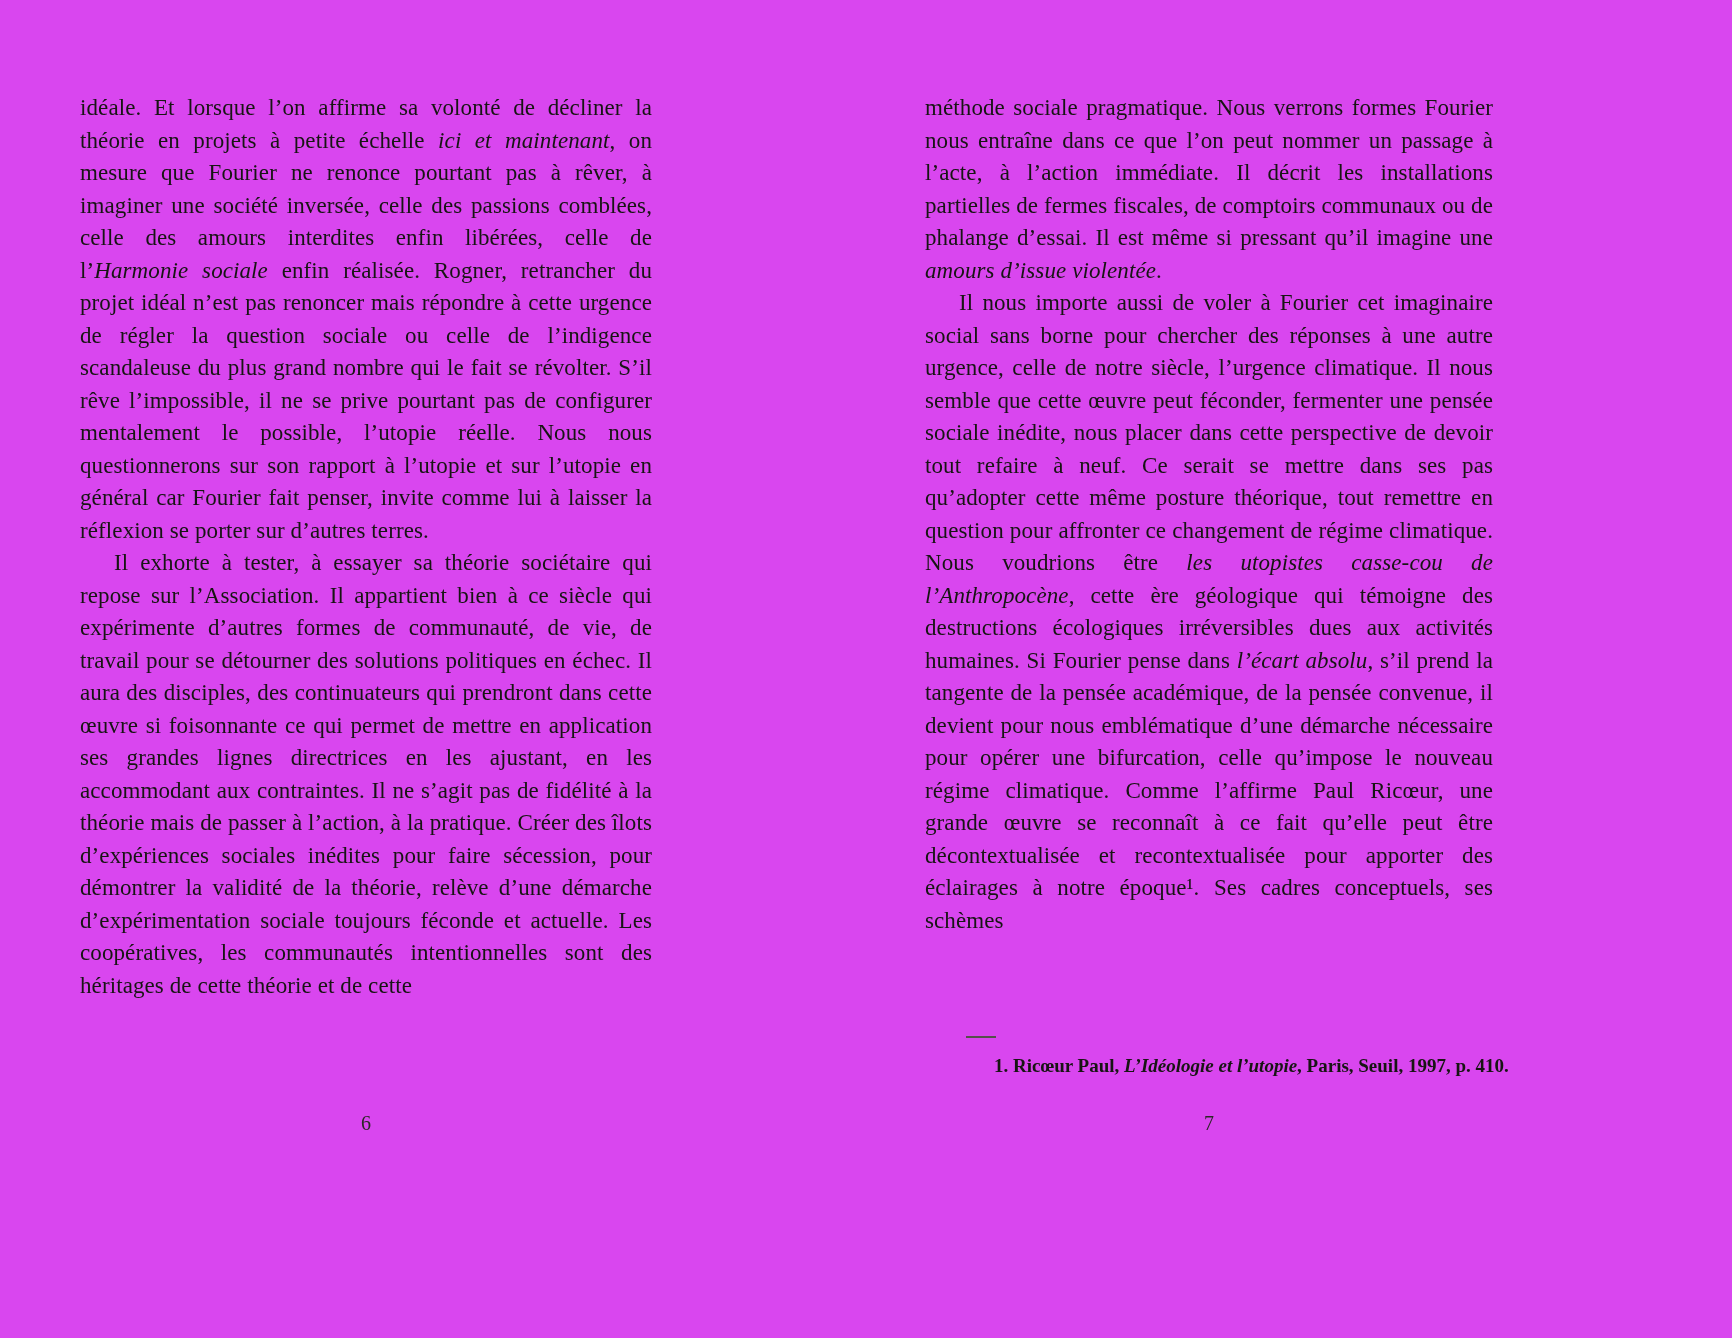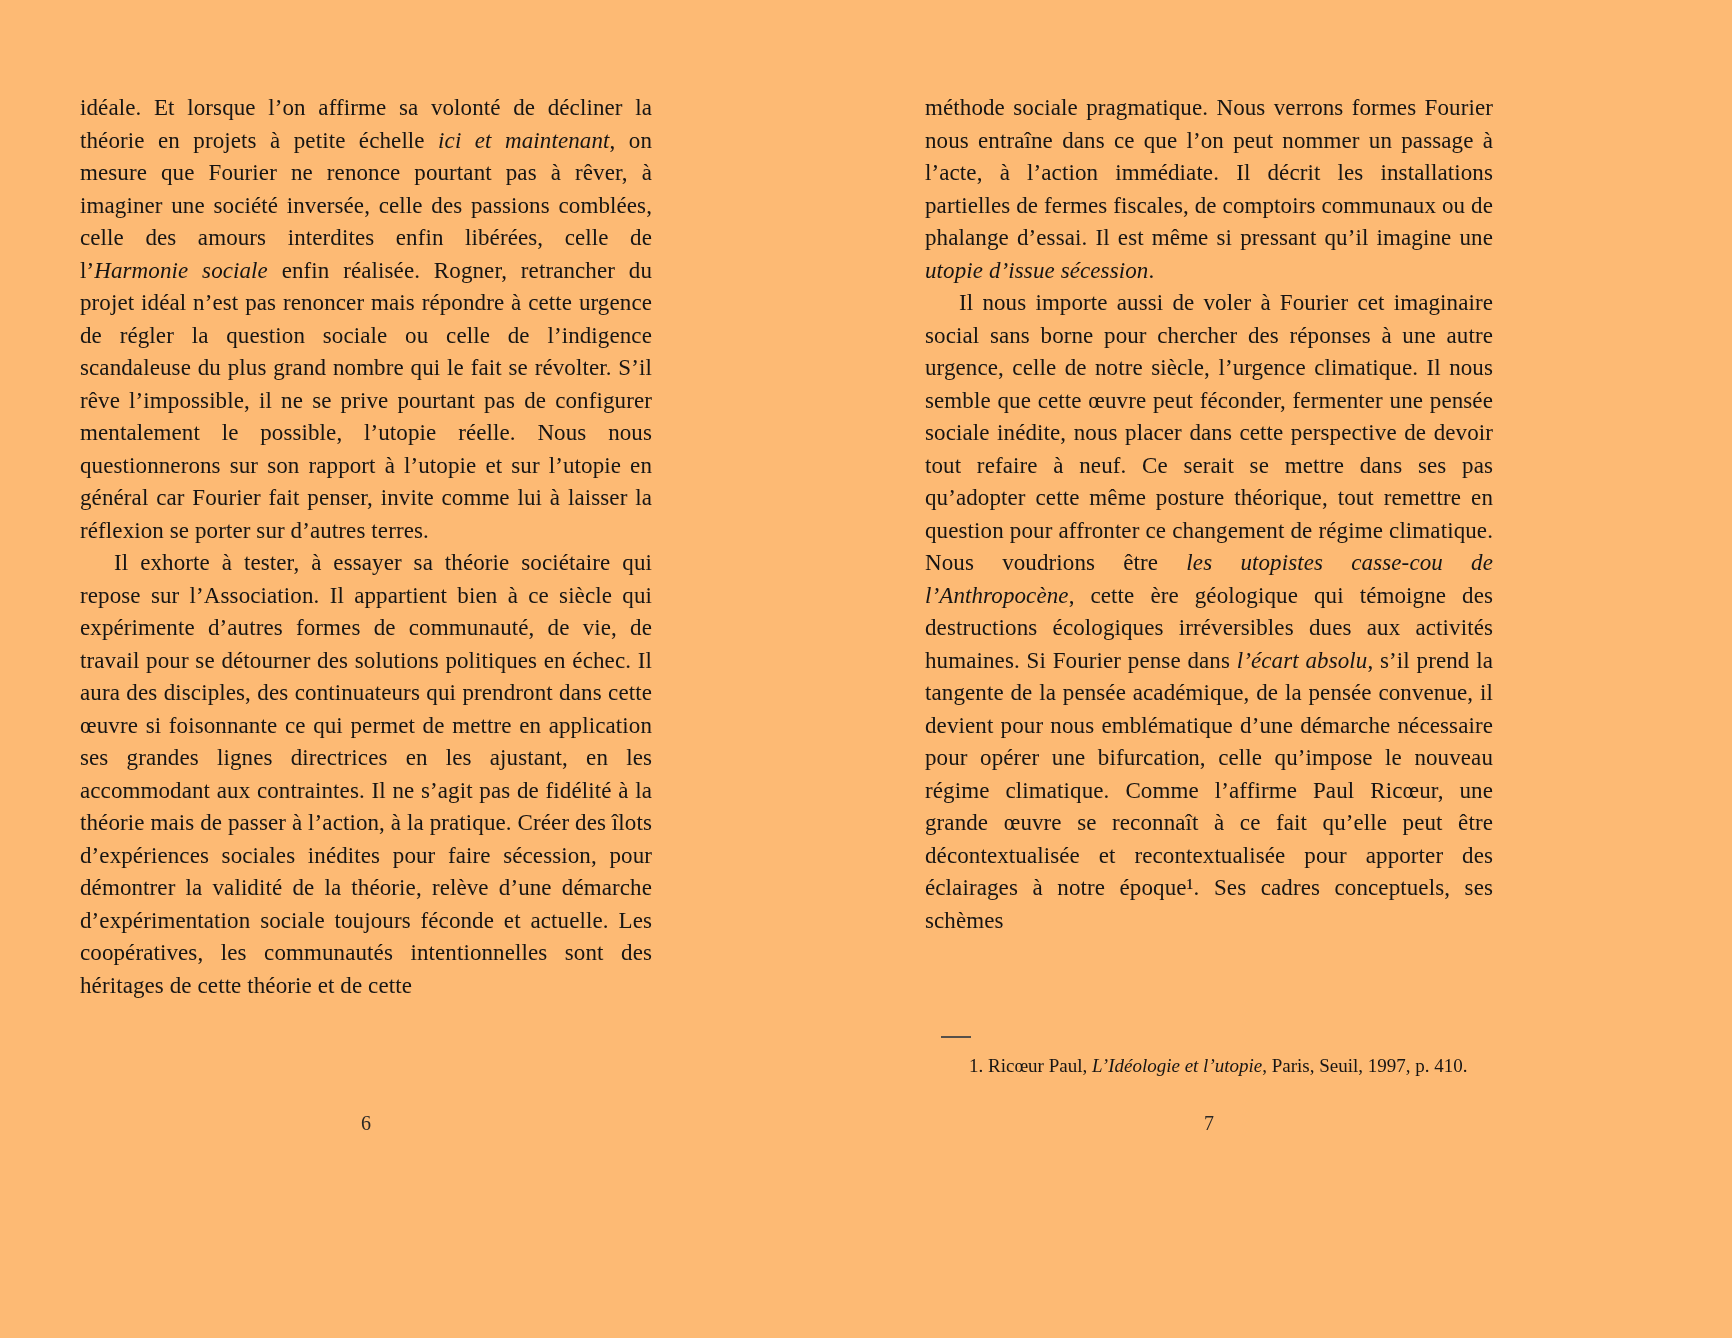--- a/index.html
+++ b/index.html
@@ -9,21 +9,21 @@
     height: 1338px;
     background: #ffffff;
     font-family: "Liberation Serif", "DejaVu Serif", serif;
     color: #171513;
     overflow: hidden;
   }
   .spread {
     position: relative;
     width: 1732px;
     height: 1338px;
-    background: #fdba74;
+    background: #d946ef;
   }
   .text-column {
     position: absolute;
     top: 92px;
     width: 572px;
     font-size: 23px;
     line-height: 32.5px;
     text-align: justify;
     letter-spacing: 0.1px;
     hyphens: auto;
@@ -38,23 +38,24 @@
     position: absolute;
     top: 1112px;
     font-size: 20px;
     text-align: center;
     color: #2a2825;
   }
   .page-number.left  { left: 80px;  width: 572px; }
   .page-number.right { left: 925px; width: 568px; }
   .footnote-block {
     position: absolute;
-    left: 937px;
+    left: 962px;
     top: 1036px;
     width: 568px;
+    font-weight: bold;
   }
   .footnote-rule {
     width: 30px;
     height: 0;
     border-top: 2px solid #55504a;
     margin: 0 0 15px 4px;
   }
   .footnote-text {
     font-size: 19px;
     line-height: 26px;
@@ -68,21 +69,21 @@
 <div class="spread">
 
   <div class="text-column left">
       <p class="para"><span>idéale. Et lorsque l’on affirme sa volonté de décliner la théorie en projets à petite échelle </span><em>ici et maintenant</em><span>, on mesure que Fourier ne renonce pourtant pas à rêver, à imaginer une société inversée, celle des passions comblées, celle des amours interdites enfin libérées, celle de l’</span><em>Harmonie sociale</em><span> enfin réalisée. Rogner, retrancher du projet idéal n’est pas renoncer mais répondre à cette urgence de régler la question sociale ou celle de l’indigence scandaleuse du plus grand nombre qui le fait se révolter. S’il rêve l’impossible, il ne se prive pourtant pas de configurer mentalement le possible, l’utopie réelle. Nous nous questionnerons sur son rapport à l’utopie et sur l’utopie en général car Fourier fait penser, invite comme lui à laisser la réflexion se porter sur d’autres terres.</span></p>
       <p class="para indent"><span>Il exhorte à tester, à essayer sa théorie sociétaire qui repose sur l’Association. Il appartient bien à ce siècle qui expérimente d’autres formes de communauté, de vie, de travail pour se détourner des solutions politiques en échec. Il aura des disciples, des continuateurs qui prendront dans cette œuvre si foisonnante ce qui permet de mettre en application ses grandes lignes directrices en les ajustant, en les accommodant aux contraintes. Il ne s’agit pas de fidélité à la théorie mais de passer à l’action, à la pratique. Créer des îlots d’expériences sociales inédites pour faire sécession, pour démontrer la validité de la théorie, relève d’une démarche d’expérimentation sociale toujours féconde et actuelle. Les coopératives, les communautés intentionnelles sont des héritages de cette théorie et de cette</span></p>
     </div>
 
   <div class="page-number left">6</div>
 
   <div class="text-column right">
-      <p class="para"><span>méthode sociale pragmatique. Nous verrons formes Fourier nous entraîne dans ce que l’on peut nommer un passage à l’acte, à l’action immédiate. Il décrit les installations partielles de fermes fiscales, de comptoirs communaux ou de phalange d’essai. Il est même si pressant qu’il imagine une </span><em>utopie d’issue sécession</em><span>.</span></p>
+      <p class="para"><span>méthode sociale pragmatique. Nous verrons formes Fourier nous entraîne dans ce que l’on peut nommer un passage à l’acte, à l’action immédiate. Il décrit les installations partielles de fermes fiscales, de comptoirs communaux ou de phalange d’essai. Il est même si pressant qu’il imagine une </span><em>amours d’issue violentée</em><span>.</span></p>
       <p class="para indent"><span>Il nous importe aussi de voler à Fourier cet imaginaire social sans borne pour chercher des réponses à une autre urgence, celle de notre siècle, l’urgence climatique. Il nous semble que cette œuvre peut féconder, fermenter une pensée sociale inédite, nous placer dans cette perspective de devoir tout refaire à neuf. Ce serait se mettre dans ses pas qu’adopter cette même posture théorique, tout remettre en question pour affronter ce changement de régime climatique. Nous voudrions être </span><em>les utopistes casse-cou de l’Anthropocène</em><span>, cette ère géologique qui témoigne des destructions écologiques irréversibles dues aux activités humaines. Si Fourier pense dans </span><em>l’écart absolu</em><span>, s’il prend la tangente de la pensée académique, de la pensée convenue, il devient pour nous emblématique d’une démarche nécessaire pour opérer une bifurcation, celle qu’impose le nouveau régime climatique. Comme l’affirme Paul Ricœur, une grande œuvre se reconnaît à ce fait qu’elle peut être décontextualisée et recontextualisée pour apporter des éclairages à notre époque¹. Ses cadres conceptuels, ses schèmes</span></p>
     </div>
 
   <div class="footnote-block">
     <div class="footnote-rule"></div>
     <div class="footnote-text">
         <p class="para"><span>1. Ricœur Paul, </span><em>L’Idéologie et l’utopie</em><span>, Paris, Seuil, 1997, p. 410.</span></p>
       </div>
   </div>
 

